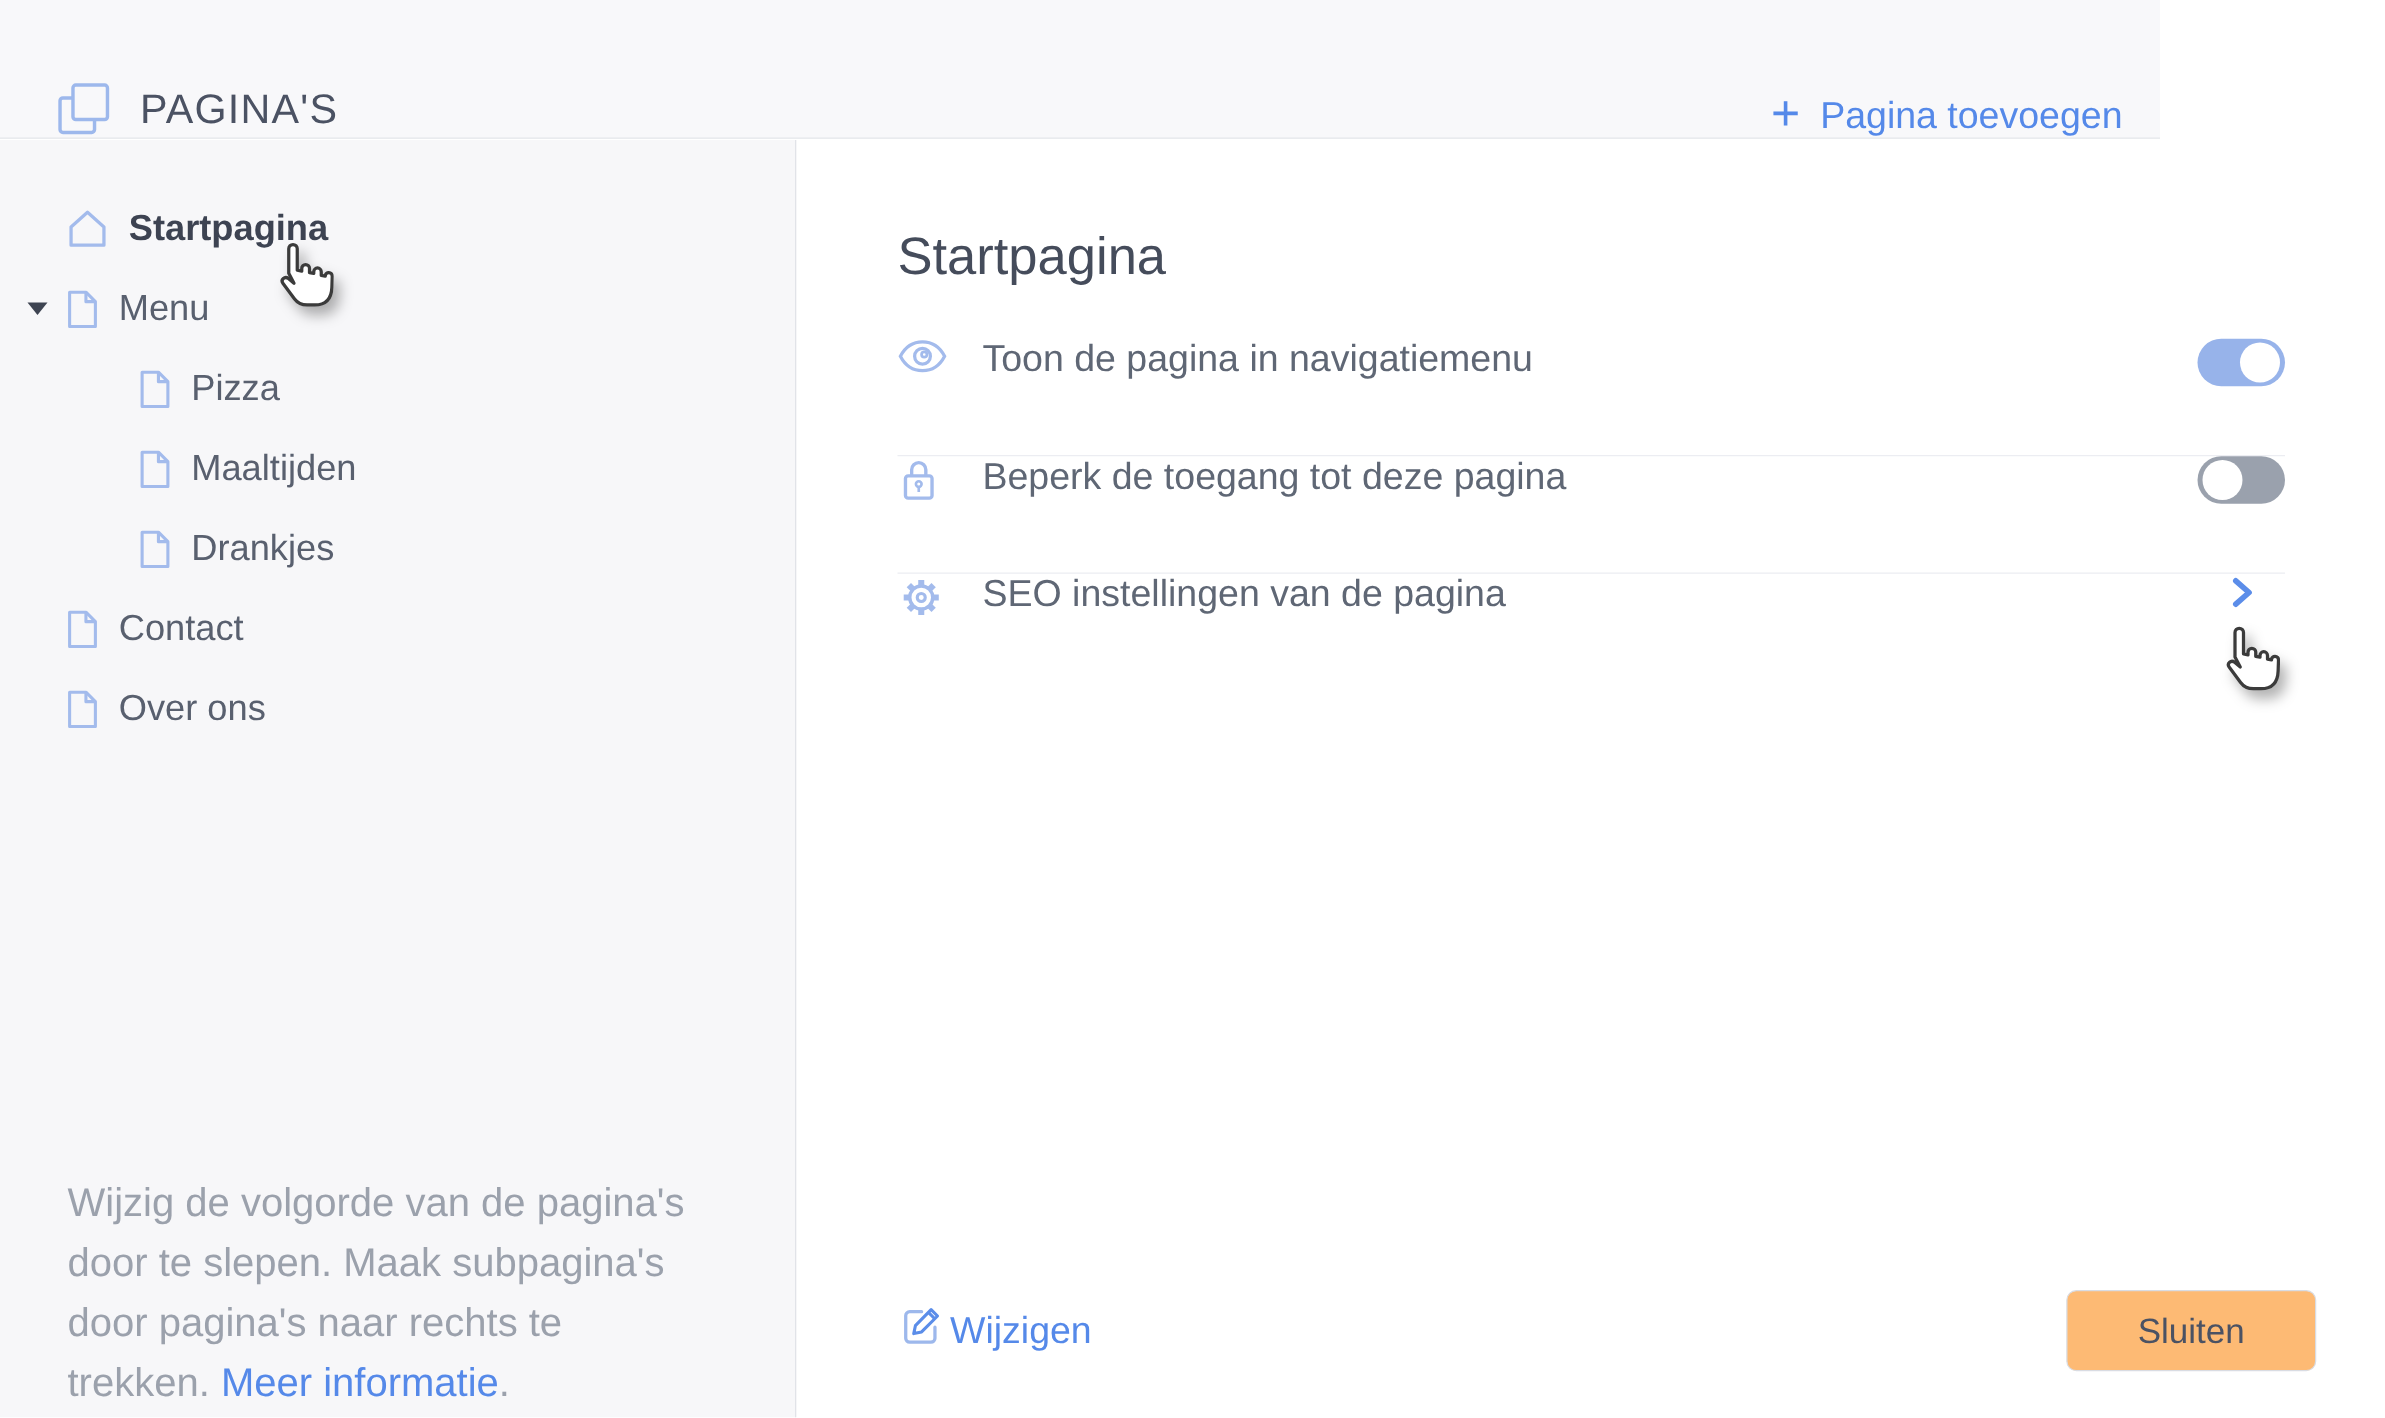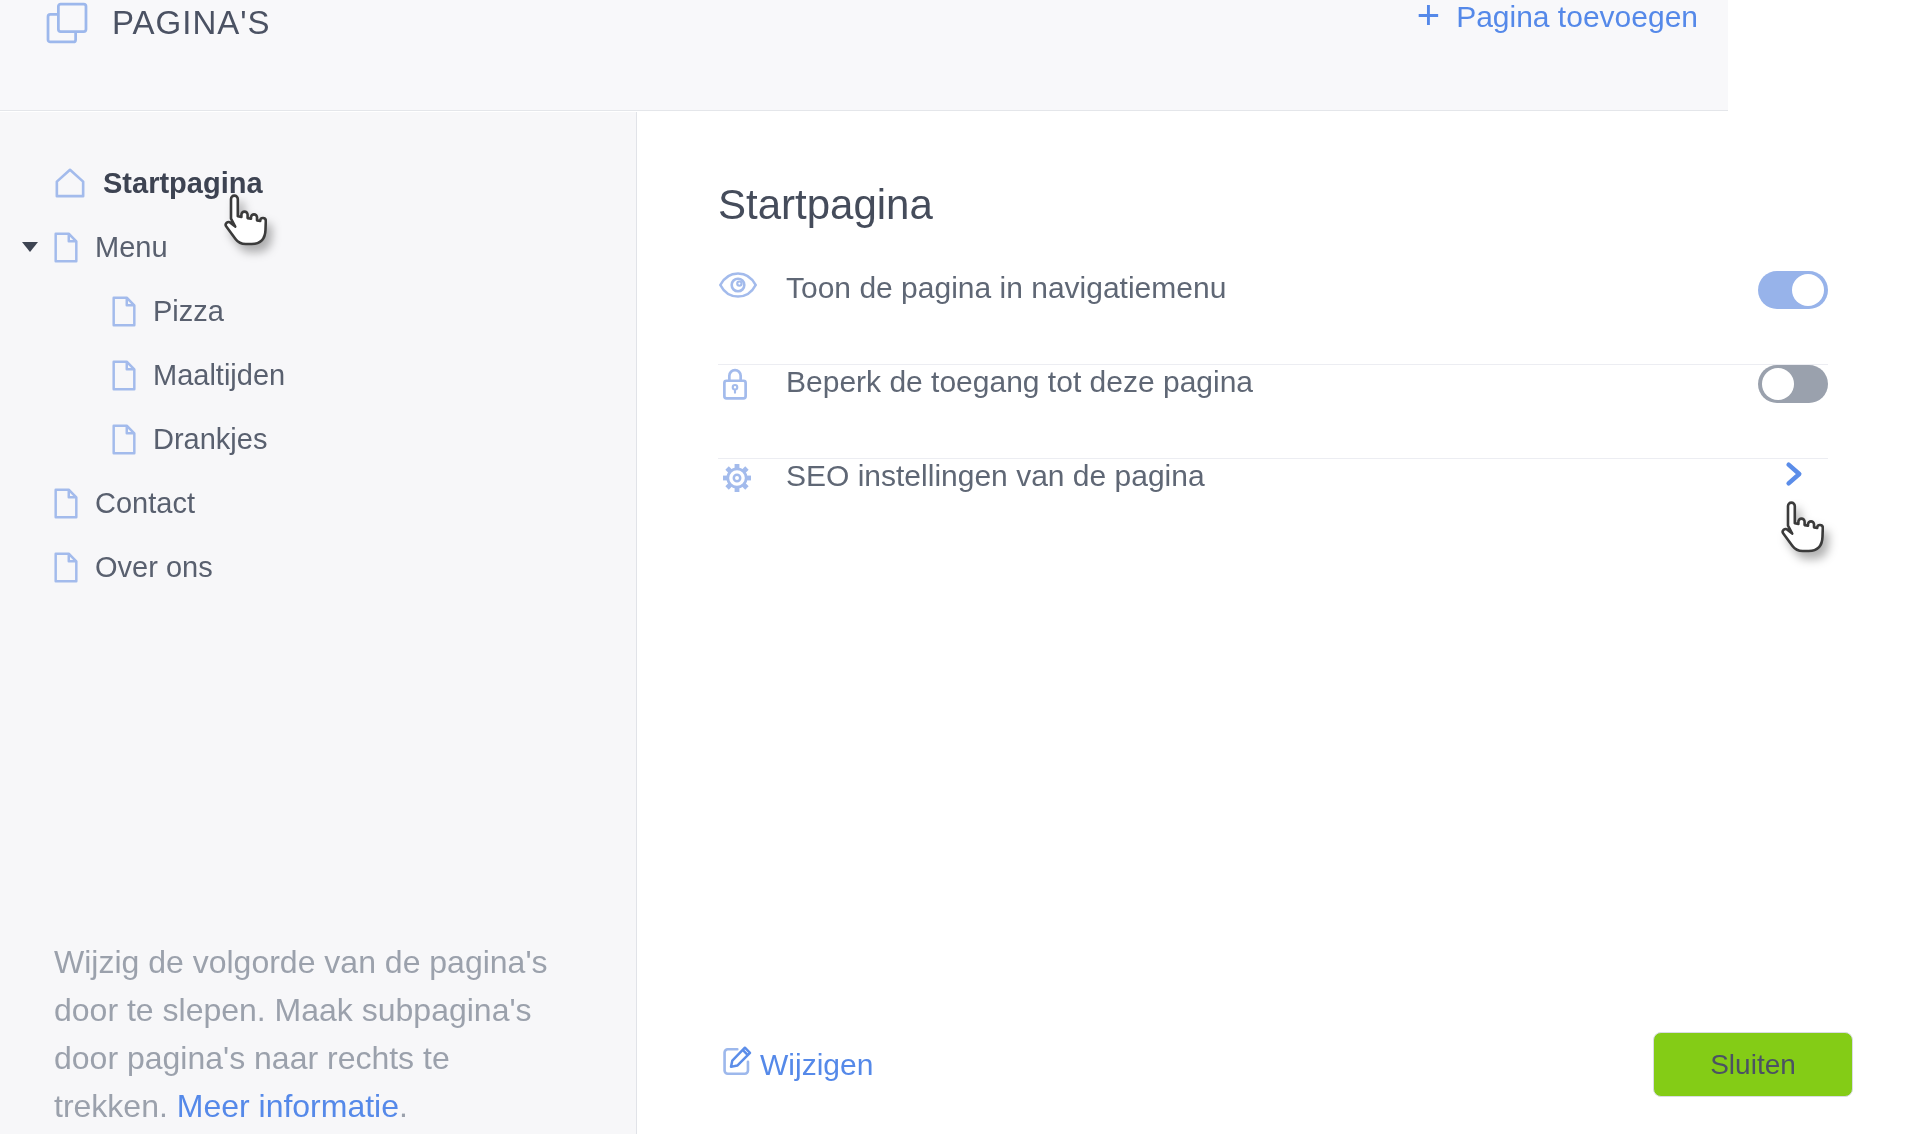--- a/index.html
+++ b/index.html
@@ -8,21 +8,21 @@
     font-family:"Liberation Sans", sans-serif;
     background:#ffffff;
     position:relative;
     color:#59606f;
   }
 
   
   .header {
     position:absolute; top:0; left:0; width:1728px; height:111px;
     background:#f8f8fa; border-bottom:1px solid #e4e6ea;
-    display:flex; align-items:flex-start; justify-content:space-between;
+    display:flex; align-items:flex-end; justify-content:space-between;
     padding:0 30px 0 44px;
   }
   .header-left { display:flex; align-items:center; gap:22px; }
   .header-title {
     font-size:33px; letter-spacing:1px; color:#4b5263; font-weight:400;
   }
   .add-link {
     display:flex; align-items:center; gap:16px;
     color:#5589e9; font-size:30px; cursor:pointer;
   }
@@ -89,21 +89,21 @@
 
   .main-footer {
     position:absolute; left:80px; right:55px; bottom:37px; height:65px;
     display:flex; align-items:center; justify-content:space-between;
   }
   .edit-link {
     display:flex; align-items:center; gap:4px;
     color:#5589e9; font-size:30px; cursor:pointer;
   }
   .close-btn {
-    width:200px; height:65px; background:#84cc16;
+    width:200px; height:65px; background:#fdba74;
     border:1px solid #d9dce3; border-radius:8px;
     font-size:28px; color:#4b5263; font-family:"Liberation Sans", sans-serif;
     cursor:pointer;
   }
 
   
   .cursor {
     position:absolute; pointer-events:none;
     filter:drop-shadow(5px 7px 5px rgba(0,0,0,0.30));
   }

